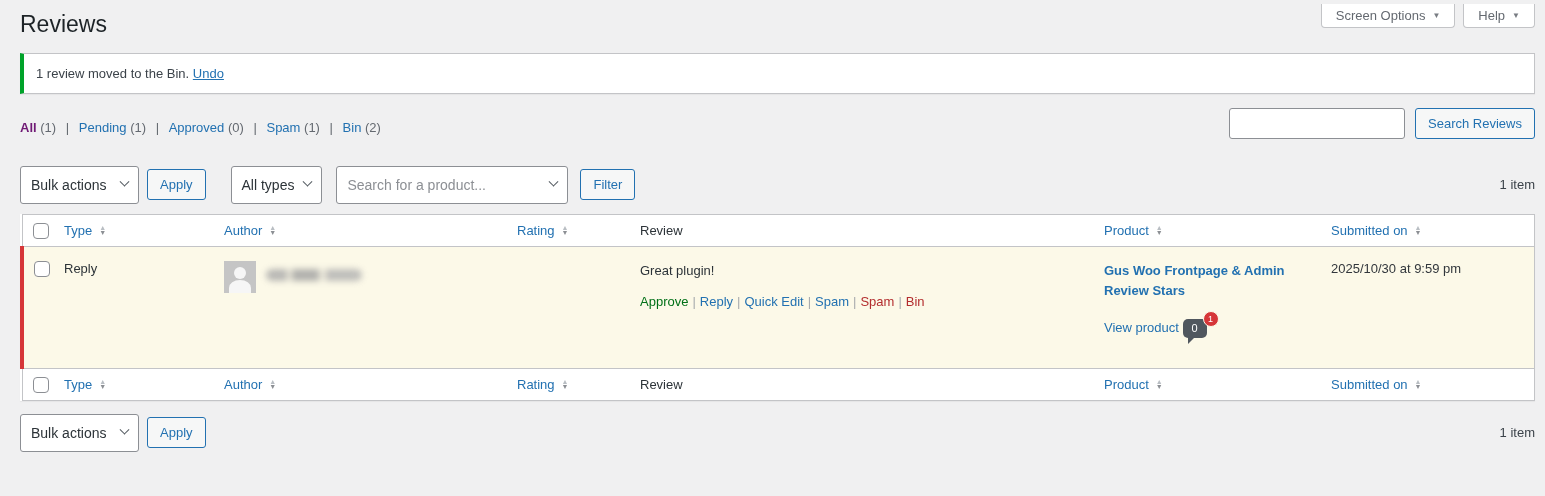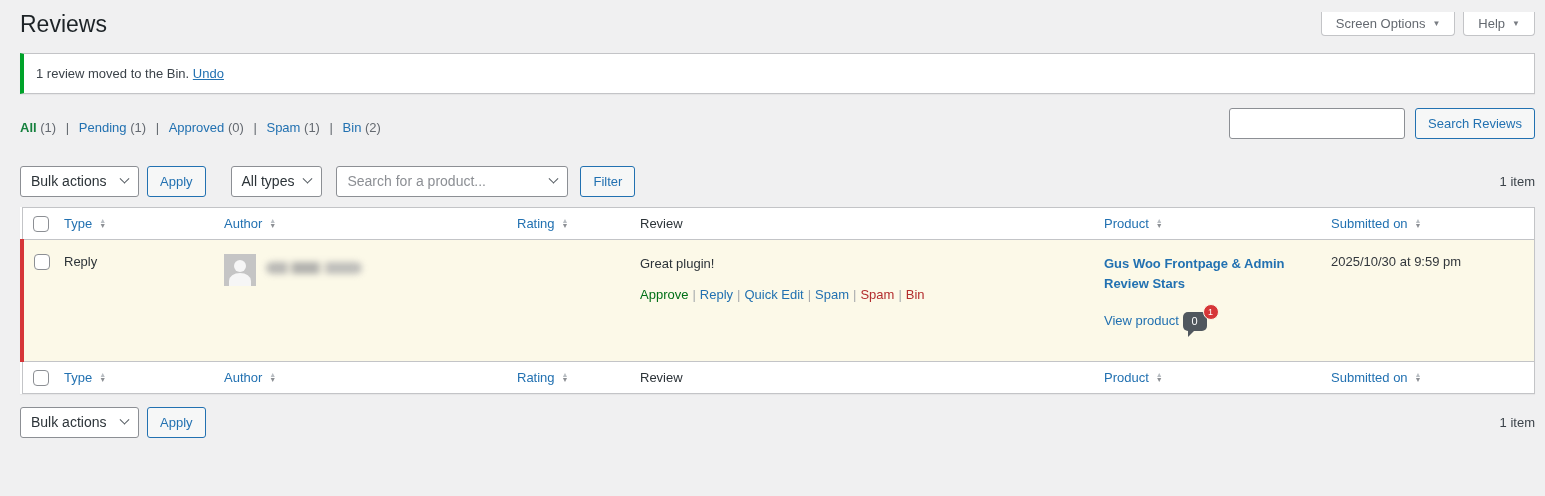--- a/index.html
+++ b/index.html
@@ -7,63 +7,63 @@
   body {
     width:1545px; height:496px; overflow:hidden; position:relative;
     background:#f0f0f1; color:#3c434a;
     font-family:"Liberation Sans", sans-serif; font-size:13px;
   }
   a { text-decoration:none; cursor:pointer; }
 
   .wrap { margin:0 10px 0 20px; position:relative; }
 
   
-  .top-tabs { position:absolute; top:12px; right:10px; display:flex; gap:8px; z-index:5; }
+  .top-tabs { position:absolute; top:4px; right:10px; display:flex; gap:8px; z-index:5; }
   .top-tab {
     background:#fff; border:1px solid #c3c4c7; border-top:none;
     border-radius:0 0 4px 4px; height:24px; padding:0 14px;
     display:flex; align-items:center; gap:7px; color:#646970; font-size:13px; cursor:pointer;
   }
   .top-tab .caret { font-size:8px; color:#787c82; line-height:1; }
 
   h1.page-title { font-size:23px; font-weight:400; color:#1d2327; margin:0; padding:10px 0 4px; line-height:1.3; }
 
   .notice {
     background:#fff; border:1px solid #c3c4c7; border-left:4px solid #00a32a;
     box-shadow:0 1px 1px rgba(0,0,0,.04); margin:9px 0 14px; padding:1px 12px;
   }
   .notice p { margin:11px 0; font-size:13px; color:#3c434a; }
   .notice a { color:#2271b1; text-decoration:underline; }
 
   .list-controls { display:flex; justify-content:space-between; align-items:flex-start; margin-top:6px; min-height:42px; }
   .subsubsub { list-style:none; margin:12px 0 0; padding:0; font-size:13px; color:#646970; }
   .subsubsub li { display:inline; }
   .subsubsub a { color:#2271b1; }
-  .subsubsub a.current { color:#15803d; font-weight:700; }
+  .subsubsub a.current { color:#701a75; font-weight:700; }
   .subsubsub .count { color:#646970; font-weight:400; }
   .subsubsub .sep { color:#646970; margin:0 6px; }
 
   .search-box { display:flex; gap:10px; align-items:center; }
   .search-box input {
     width:176px; height:31px; border:1px solid #8c8f94; border-radius:3px;
     background:#fff; padding:0 8px; font-size:14px; font-family:inherit; color:#2c3338;
   }
   .button {
     display:inline-flex; align-items:center; justify-content:center;
     height:31px; padding:0 12px; background:#f6f7f7; border:1px solid #2271b1;
     border-radius:3px; color:#2271b1; font-size:13px; font-family:inherit; cursor:pointer; white-space:nowrap;
   }
 
   .tablenav { display:flex; justify-content:space-between; align-items:center; margin:16px 0 10px; }
   .tablenav.bottom { margin:13px 0 0; }
   .tablenav .actions { display:flex; align-items:center; }
   .select-ctl {
     display:inline-flex; align-items:center; justify-content:space-between; gap:10px;
     background:#fff; border:1px solid #8c8f94; border-radius:3px;
-    height:31px; padding:0 10px; font-size:14px; color:#2c3338; cursor:pointer; white-space:nowrap;
+    height:38px; padding:0 10px; font-size:14px; color:#2c3338; cursor:pointer; white-space:nowrap;
   }
   .chevron {
     width:7px; height:7px; border-right:1.8px solid #50575e; border-bottom:1.8px solid #50575e;
     transform:rotate(45deg) translate(-2px,-2px); flex:0 0 auto;
   }
   .placeholder { color:#8c8f94; }
   .item-count { color:#3c434a; font-size:13px; }
 
   table.reviews {
     width:100%; border-collapse:collapse; background:#fff;

